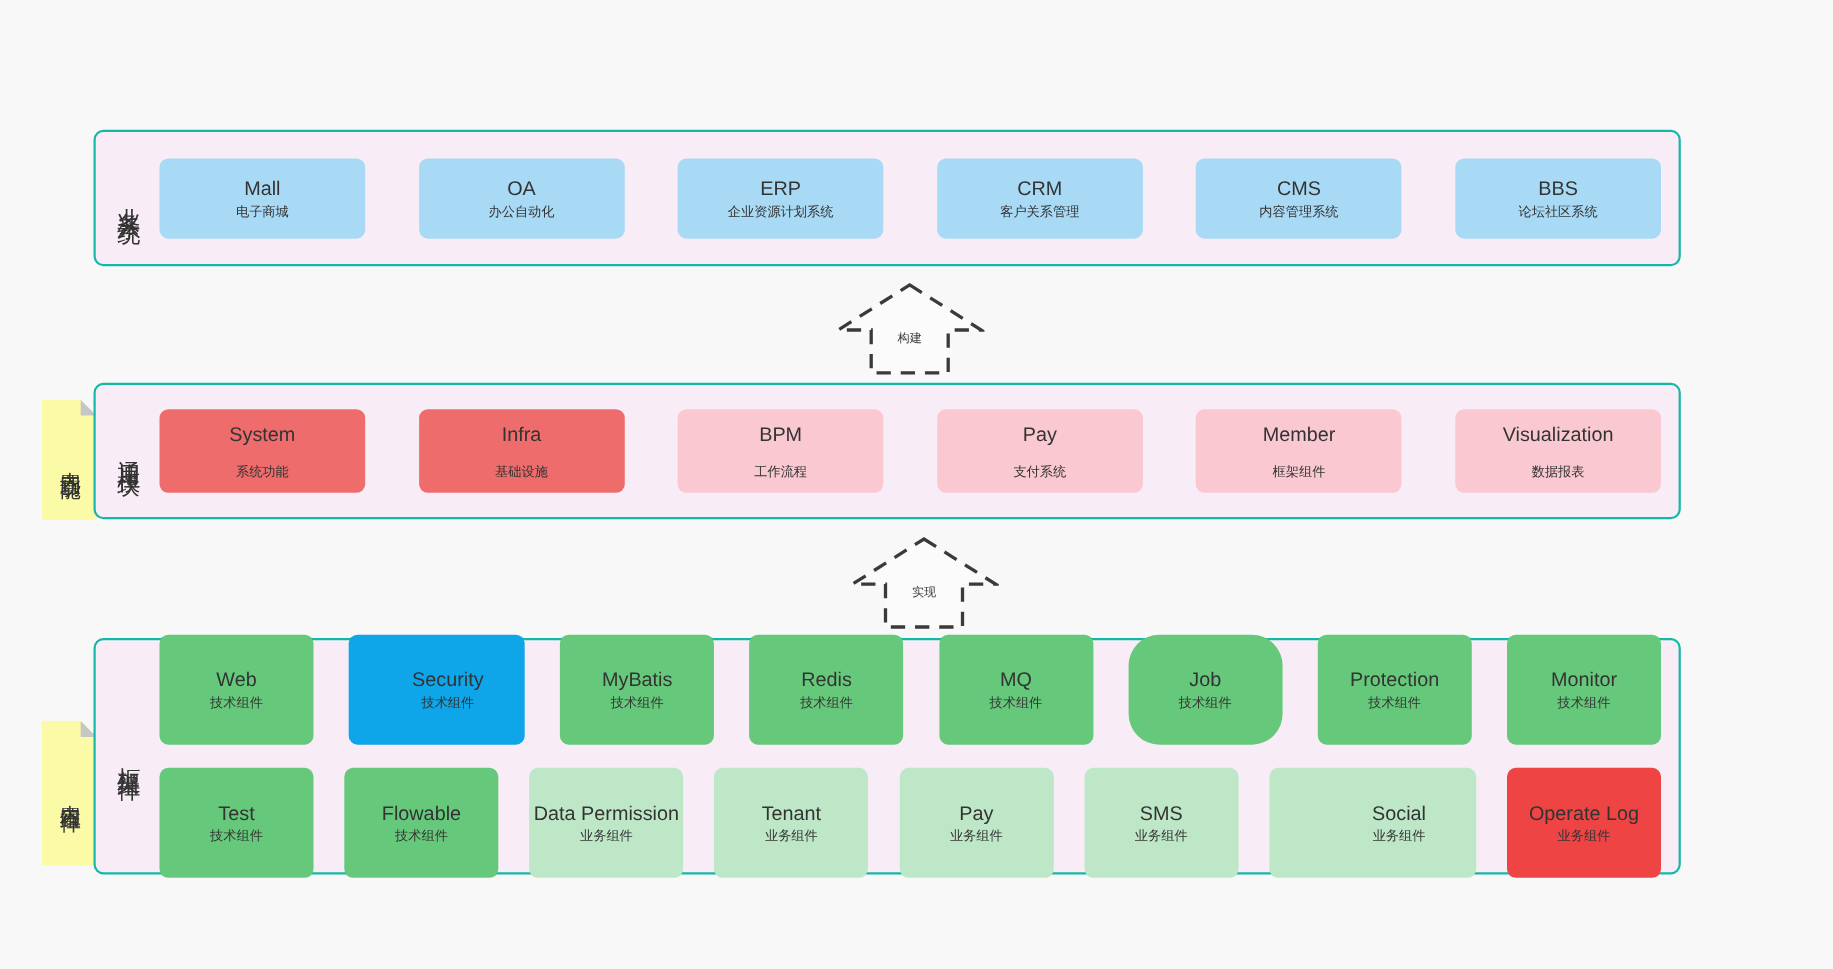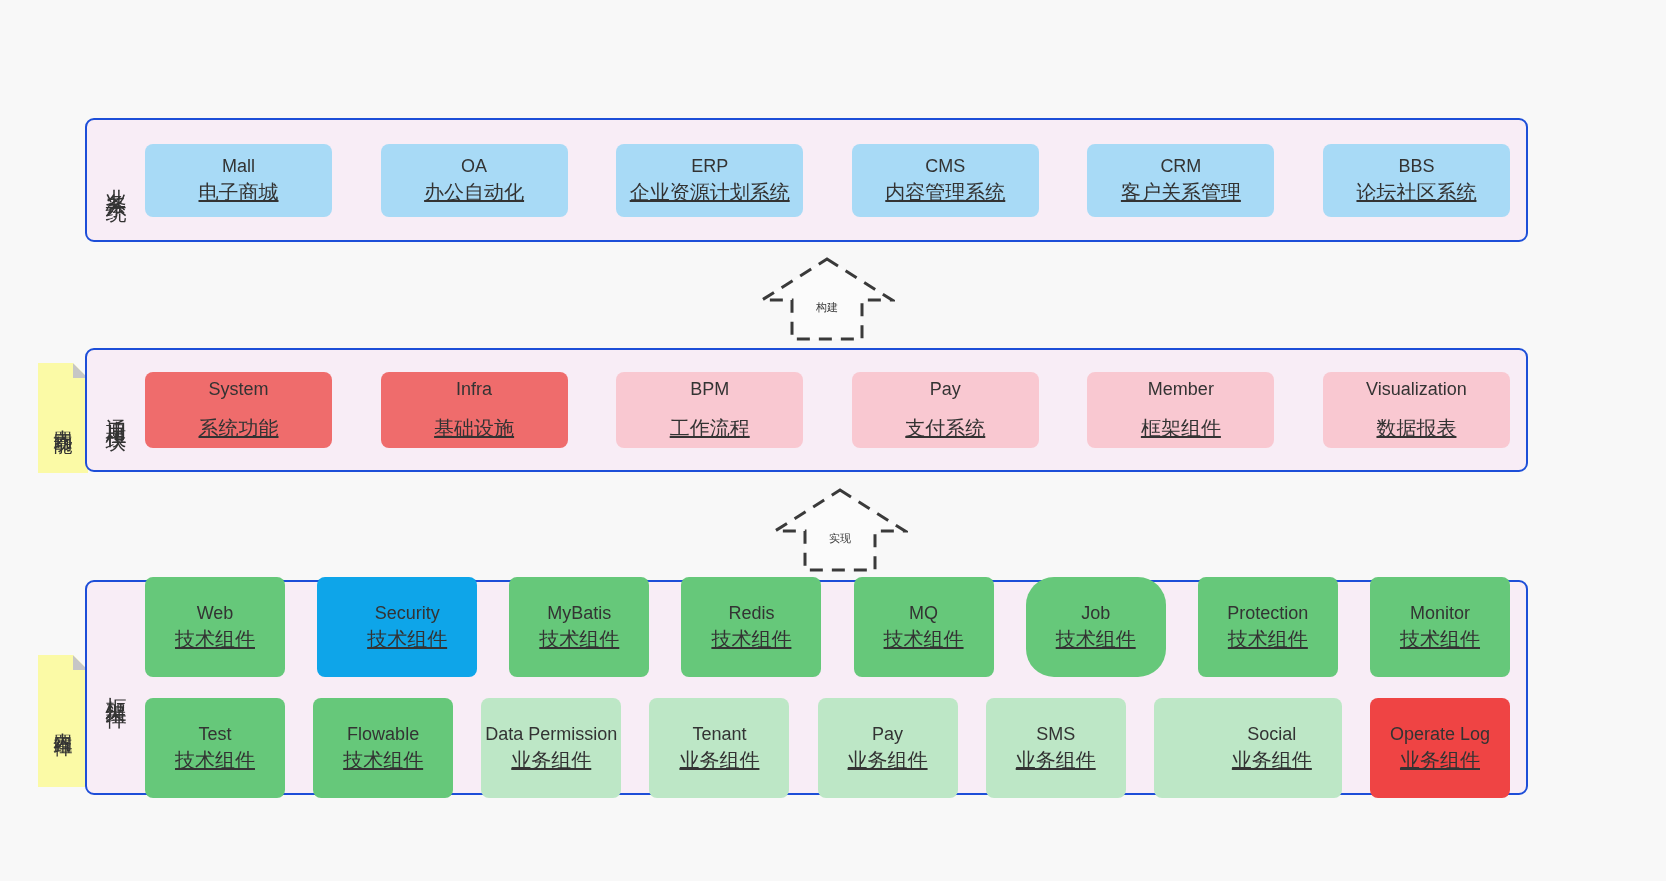--- a/index.html
+++ b/index.html
@@ -9,21 +9,21 @@
     font-family:"Liberation Sans","DejaVu Sans",sans-serif;
     color:#333333;
     overflow:hidden;
   }
   .canvas{position:relative;width:1666px;height:881px;}
 
   
   .band{
     position:absolute;left:85px;width:1443px;
     background:#f8edf6;
-    border:2px solid #1d4ed8;border-radius:9px;
+    border:2px solid #14b8a6;border-radius:9px;
     box-sizing:border-box;
     display:flex;align-items:stretch;
     z-index:2;
   }
   .band-top{top:118px;height:124px;}
   .band-mid{top:348px;height:124px;}
   .band-bottom{top:580px;height:215px;}
 
   .band-label{
     width:58px;flex:0 0 58px;
@@ -39,21 +39,21 @@
 
   .box{
     border-radius:8px;
     display:flex;flex-direction:column;align-items:center;justify-content:center;
     text-align:center;line-height:1.38;
   }
   .band-top .box{width:187px;height:73px;}
   .band-mid .box{width:187px;height:76px;gap:13px;}
   .band-bottom .box{width:140px;height:100px;}
   .box-name{font-size:18px;}
-  .box-sub{font-size:20px;text-decoration:underline;}
+  .box-sub{font-size:12px;}
 
   
   .note{
     position:absolute;left:38px;width:50px;
     background:#fbfaa6;
     z-index:1;
     display:flex;align-items:center;justify-content:center;
     clip-path:polygon(0 0, calc(100% - 15px) 0, 100% 15px, 100% 100%, 0 100%);
   }
   .note-1{top:363px;height:110px;}
@@ -102,26 +102,26 @@
           </div>
           <div class="box" style="background: rgb(168, 218, 246);">
             <div class="box-name">OA</div>
             <div class="box-sub">办公自动化</div>
           </div>
           <div class="box" style="background: rgb(168, 218, 246);">
             <div class="box-name">ERP</div>
             <div class="box-sub">企业资源计划系统</div>
           </div>
           <div class="box" style="background: rgb(168, 218, 246);">
+            <div class="box-name">CRM</div>
+            <div class="box-sub">客户关系管理</div>
+          </div>
+          <div class="box" style="background: rgb(168, 218, 246);">
             <div class="box-name">CMS</div>
             <div class="box-sub">内容管理系统</div>
-          </div>
-          <div class="box" style="background: rgb(168, 218, 246);">
-            <div class="box-name">CRM</div>
-            <div class="box-sub">客户关系管理</div>
           </div>
           <div class="box" style="background: rgb(168, 218, 246);">
             <div class="box-name">BBS</div>
             <div class="box-sub">论坛社区系统</div>
           </div>
         </div>
       </div>
   </section>
 
   <div class="arrow arrow-1">

